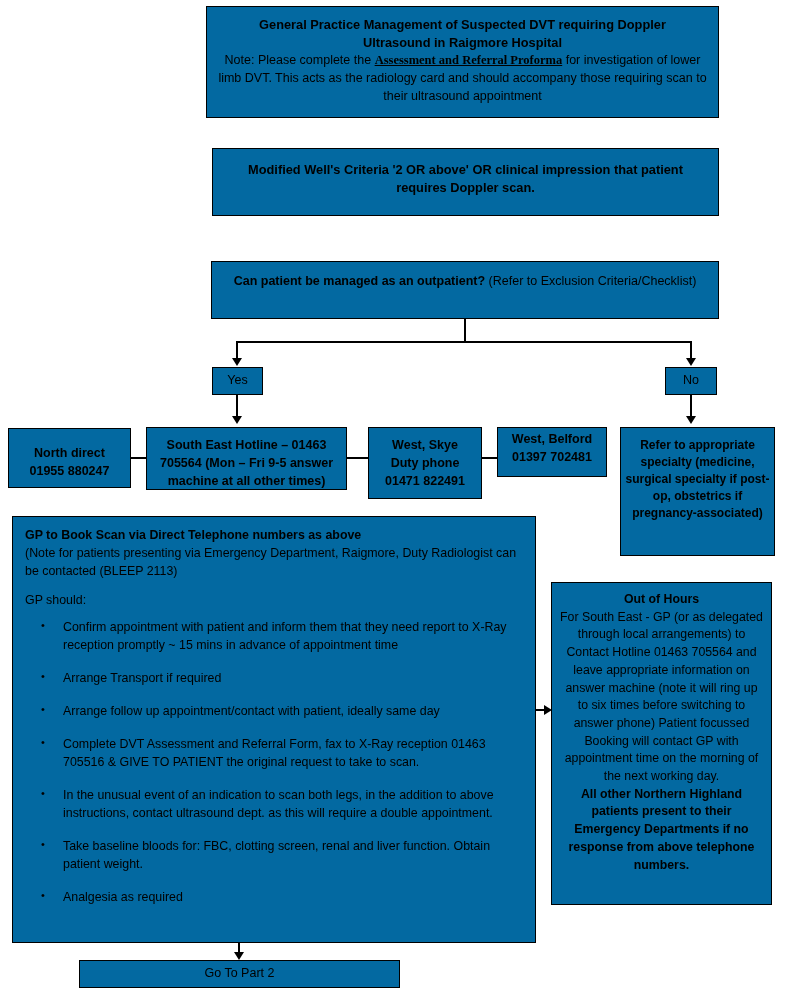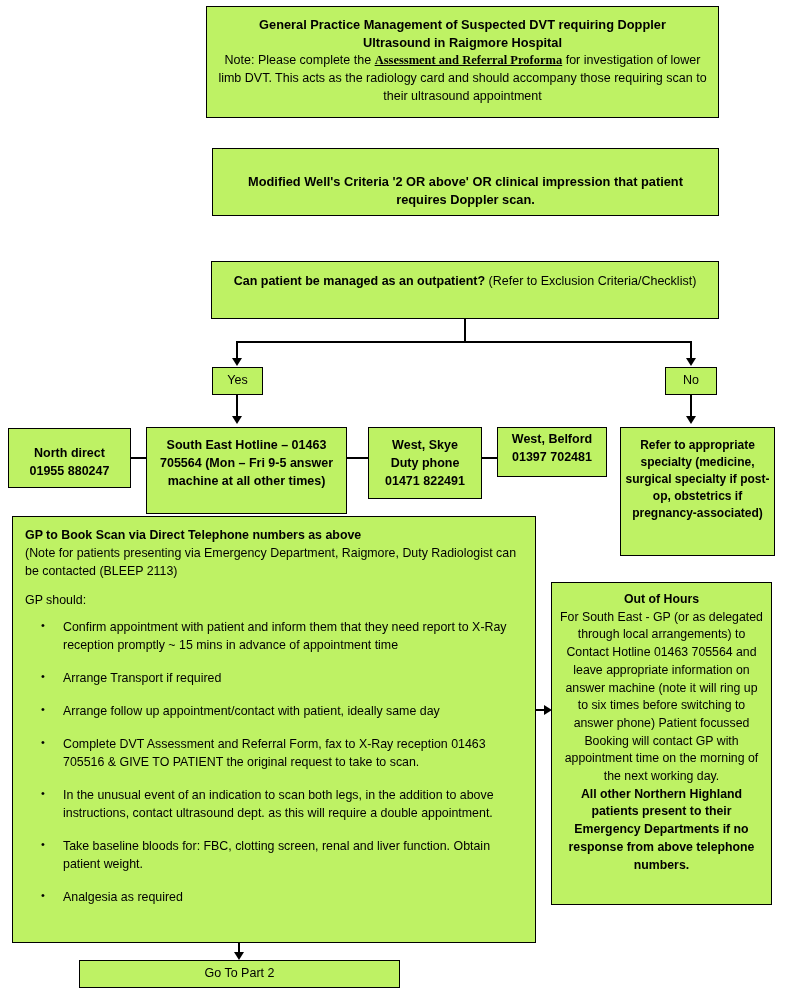--- a/index.html
+++ b/index.html
@@ -15,21 +15,21 @@
     position: relative;
     width: 785px;
     height: 991px;
     background: #ffffff;
     overflow: hidden;
   }
   .box {
     position: absolute;
     box-sizing: border-box;
     border: 1.6px solid #000000;
-    background: #bef264;
+    background: #0369a1;
     font-size: 12.5px;
     line-height: 1.42;
     text-align: center;
     display: flex;
     flex-direction: column;
     justify-content: flex-start;
   }
   .box.center-v { justify-content: center; }
   .b { font-weight: bold; }
   .u { text-decoration: underline; font-family: Liberation Serif, serif; }
@@ -37,21 +37,21 @@
   
   #title-box {
     left: 206px; top: 6px; width: 513px; height: 112px;
     padding: 9px 11px 0 11px;
   }
   #title-box .line1 { font-weight: bold; font-size: 12.8px; }
   #title-box .note { font-size: 12.5px; }
 
   #wells-box {
     left: 212px; top: 148px; width: 507px; height: 68px;
-    padding: 24px 14px 0 14px;
+    padding: 12px 14px 0 14px;
     font-weight: bold;
     font-size: 12.8px;
   }
 
   #outpatient-box {
     left: 211px; top: 261px; width: 508px; height: 58px;
     padding: 11px 18px 0 18px;
     font-size: 12.5px;
   }
 
@@ -63,21 +63,21 @@
     left: 665px; top: 367px; width: 52px; height: 28px;
     font-size: 12.5px;
   }
 
   #north-box {
     left: 8px; top: 428px; width: 123px; height: 60px;
     padding-top: 10px;
     font-weight: bold; font-size: 12.5px;
   }
   #southeast-box {
-    left: 146px; top: 427px; width: 201px; height: 87px;
+    left: 146px; top: 427px; width: 201px; height: 63px;
     padding-top: 9px;
     font-weight: bold; font-size: 12.5px;
   }
   #skye-box {
     left: 368px; top: 427px; width: 114px; height: 72px;
     padding-top: 9px;
     font-weight: bold; font-size: 12.5px;
   }
   #belford-box {
     left: 497px; top: 427px; width: 110px; height: 50px;

